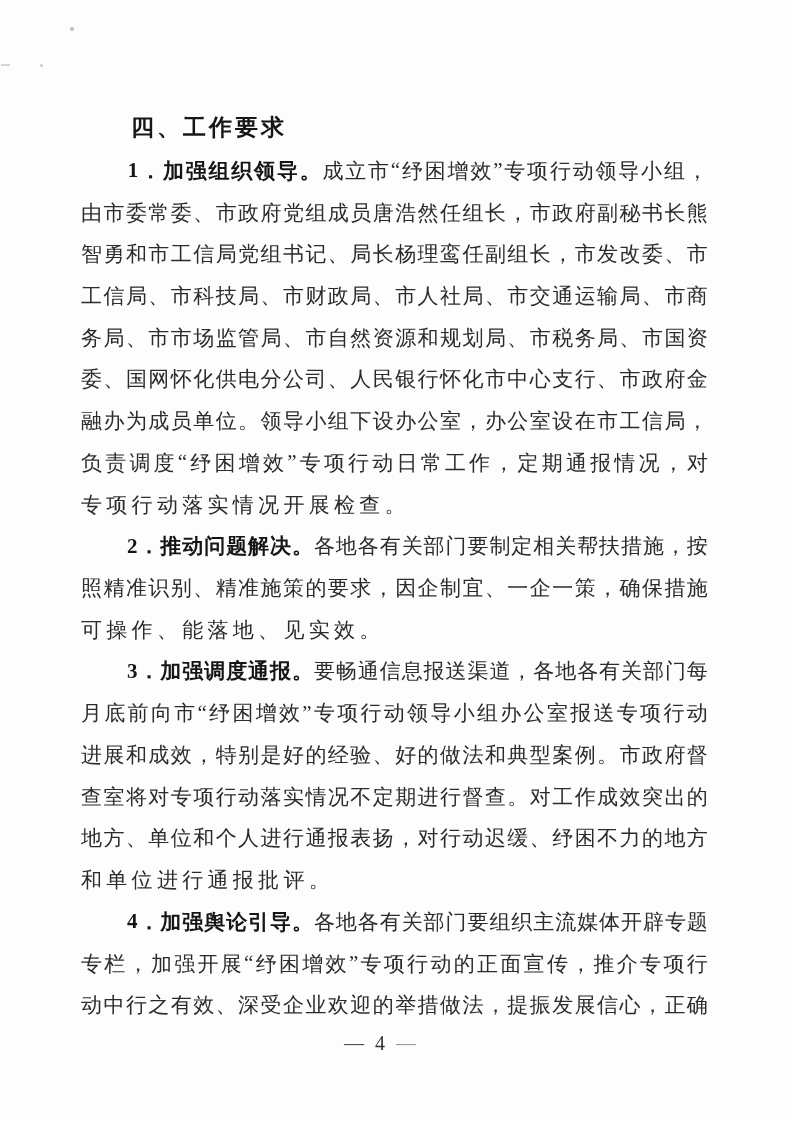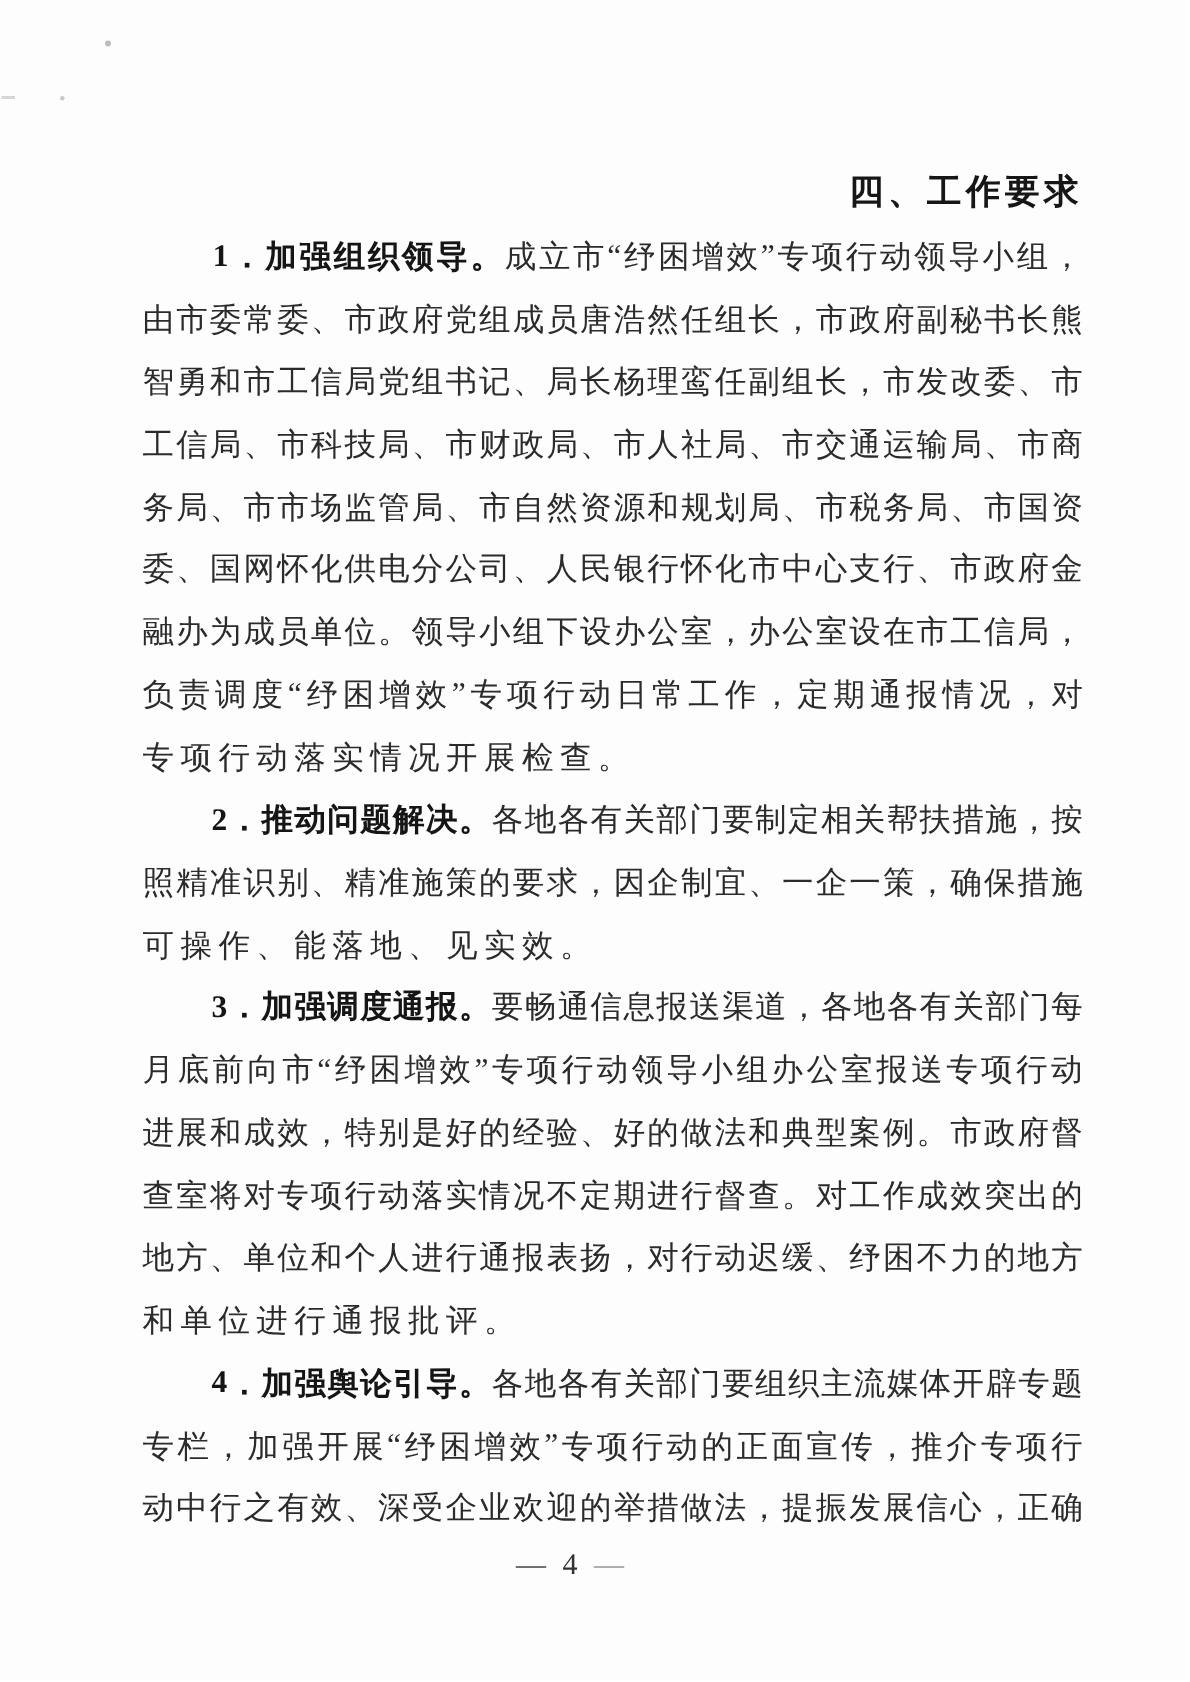--- a/index.html
+++ b/index.html
@@ -16,24 +16,23 @@
     font-family: "Liberation Serif", "DejaVu Serif", serif;
     color: #2b2b2b;
   }
   .speck { position: absolute; background: #bdbdbd; border-radius: 50%; }
   .speck-1 { left: 70px; top: 27px; width: 4px; height: 4px; }
   .speck-2 { left: 40px; top: 64px; width: 3px; height: 3px; background: #c9c9c9; }
   .speck-3 { left: 1px; top: 64px; width: 9px; height: 2px; background: #d6d6d6; border-radius: 0; }
 
   .content {
     position: absolute;
-    left: 95px;
+    left: 81px;
     top: 104px;
     width: 627px;
-    text-align: right;
   }
   .heading {
     margin: 0 0 0 50px;
     height: 46px;
     line-height: 46px;
     font-size: 23px;
     font-weight: 700;
     letter-spacing: 3px;
     color: #161616;
     font-family: "Liberation Sans", "DejaVu Sans", sans-serif;

